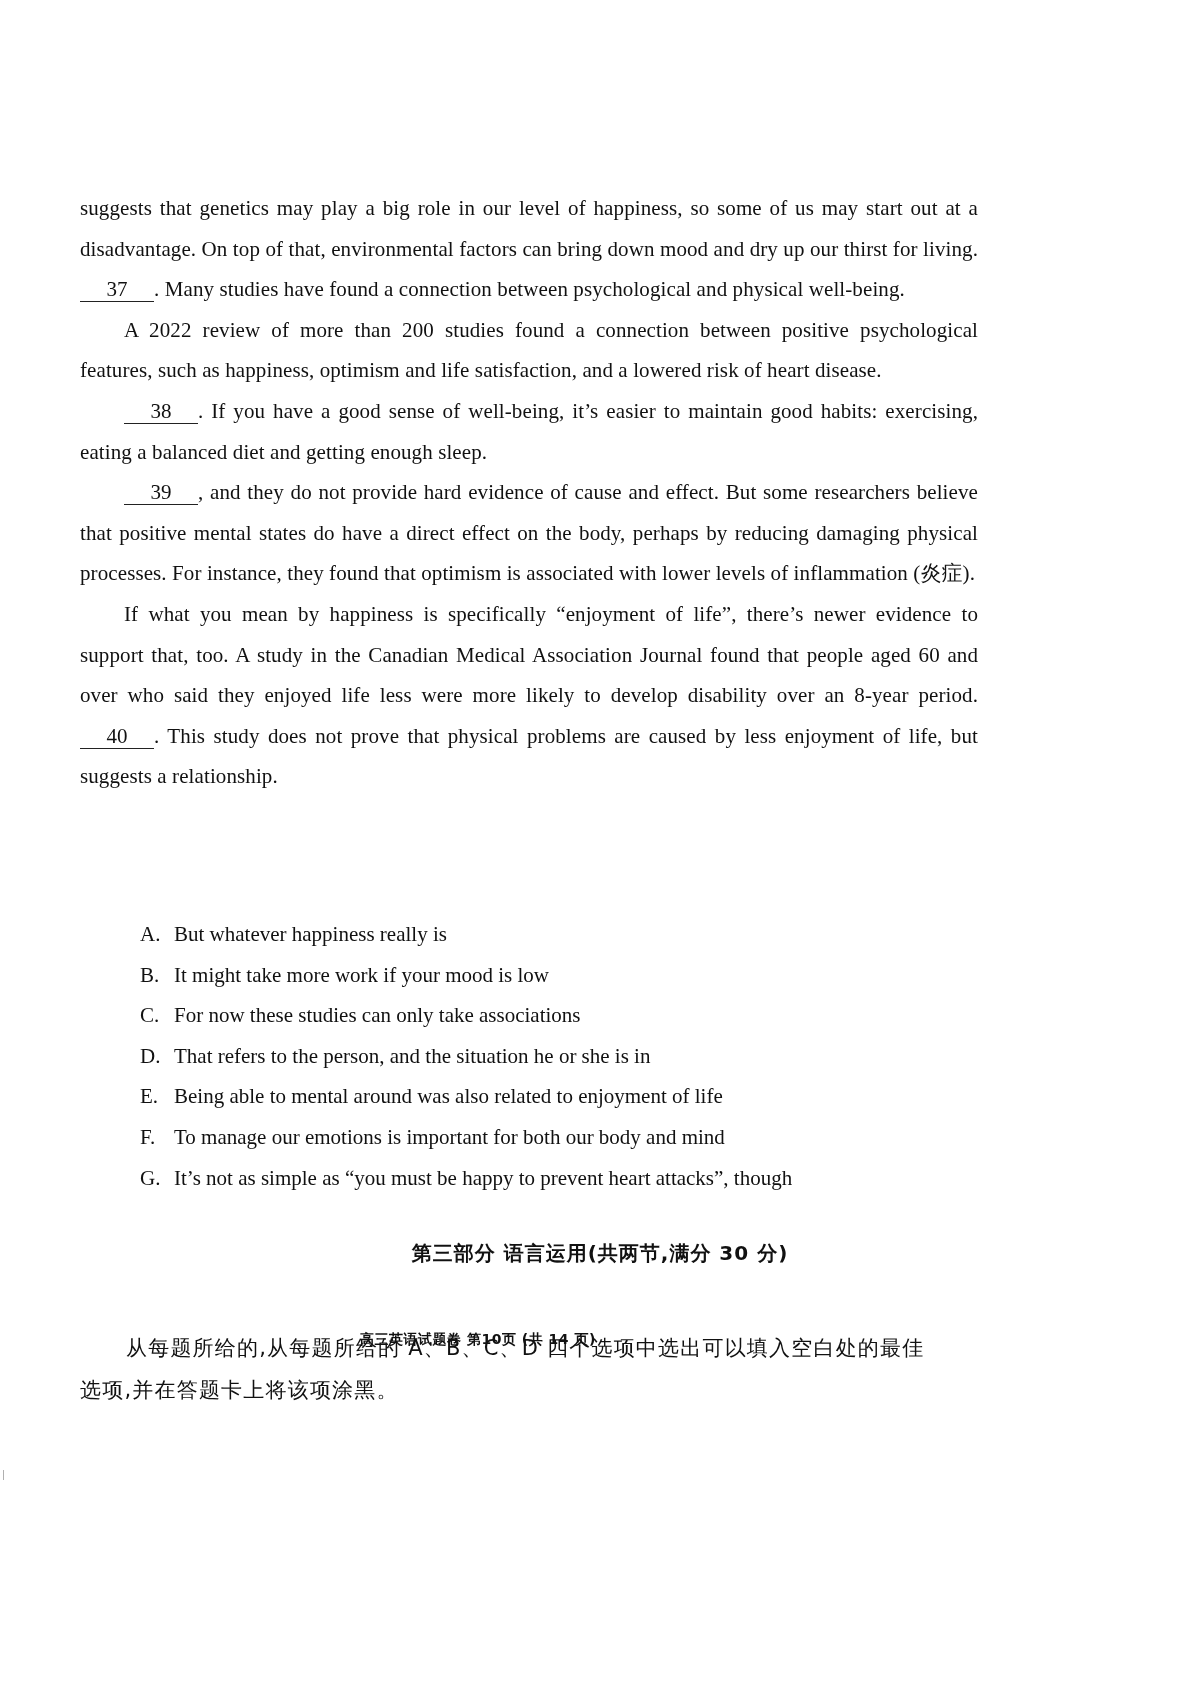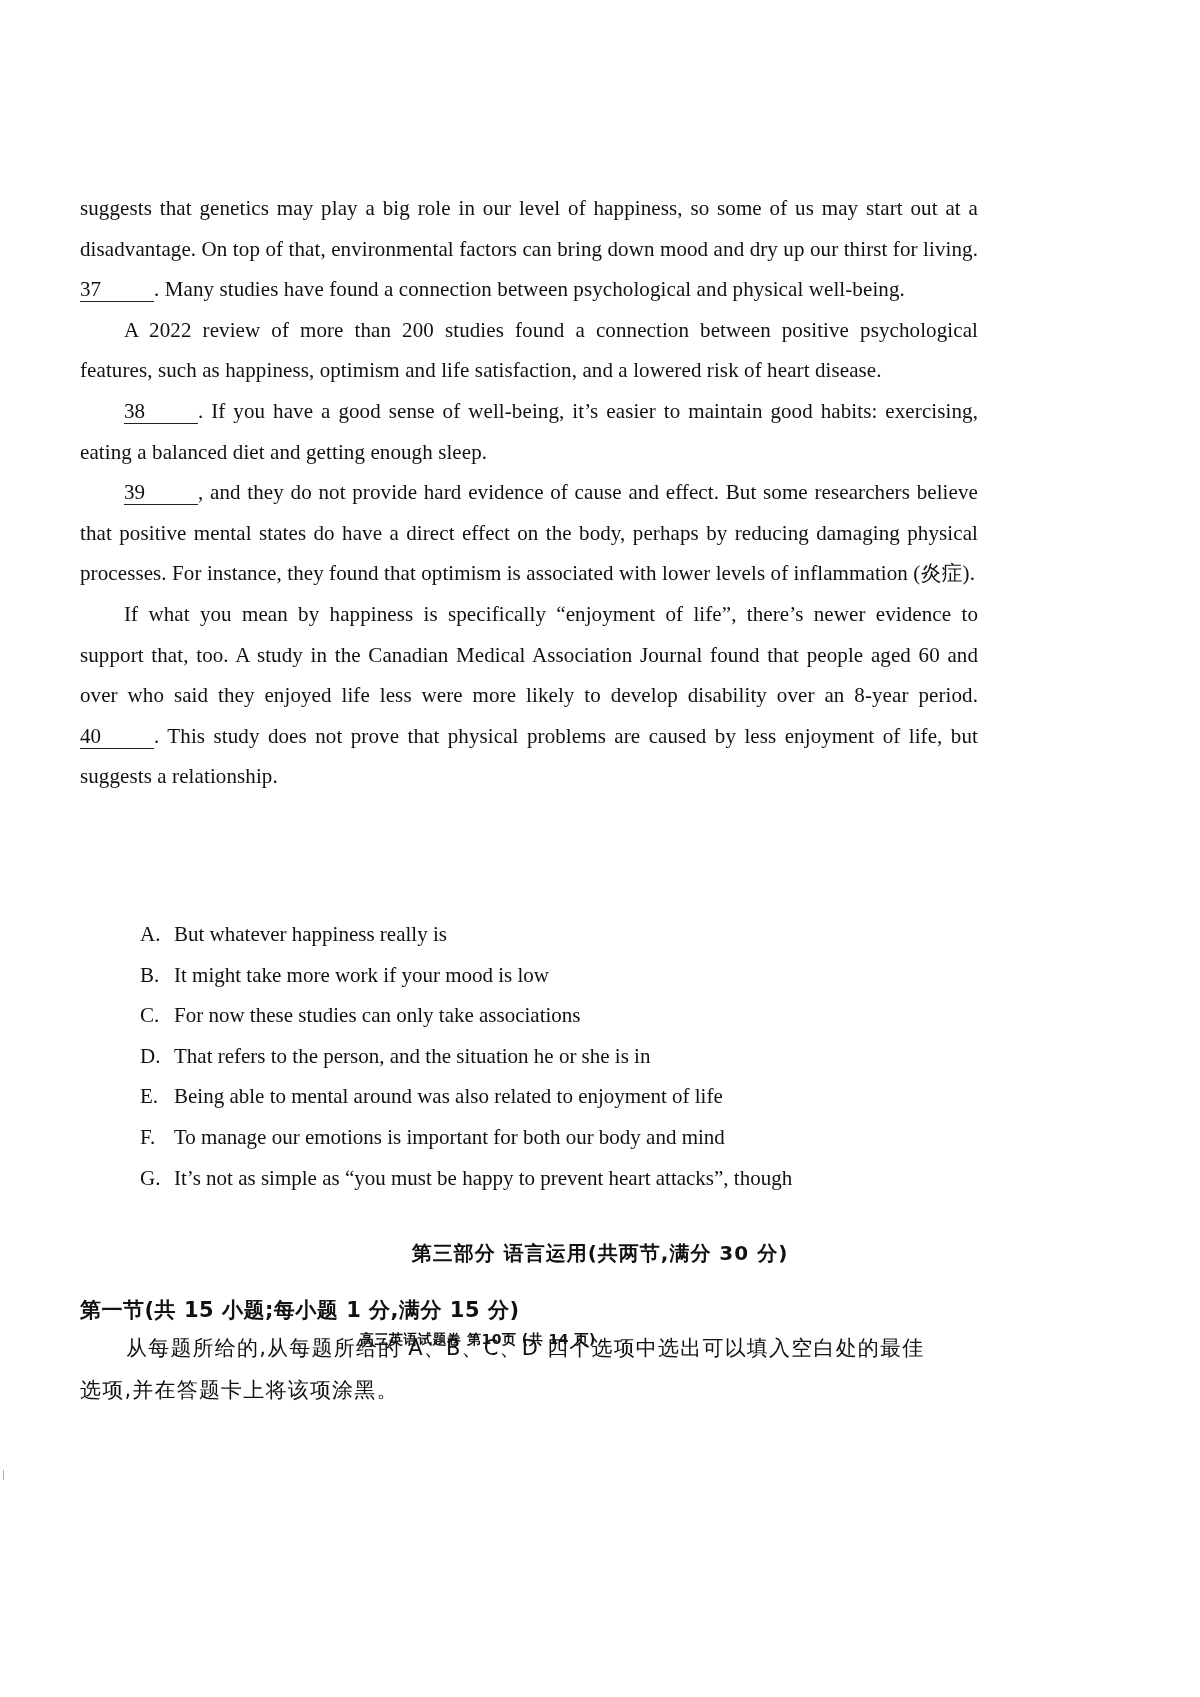--- a/index.html
+++ b/index.html
@@ -36,20 +36,21 @@
     .passage p {
       margin: 0;
     }
     .indent {
       text-indent: 44px;
     }
     .blank {
       display: inline-block;
       min-width: 74px;
       border-bottom: 1.5px solid #222;
+      text-align: center;
       line-height: 24px;
       text-indent: 0;
     }
     .ital {
     }
     .options {
       position: absolute;
       left: 140px;
       top: 914px;
       width: 800px;
@@ -165,21 +166,20 @@
       <span>To manage our emotions is important for both our body and mind</span>
     </div>
     <div class="option">
       <span class="letter">G.</span>
       <span>It’s not as simple as “you must be happy to prevent heart attacks”, though</span>
     </div>
   </div>
 
   <div class="part-title">第三部分 语言运用(共两节,满分 30 分)</div>
 
-  <div class="section-title">第一节(共 15 小题;每小题 1 分,满分 15 分)</div>
 
   <div class="instructions">
     <p>从每题所给的,从每题所给的 A、B、C、D 四个选项中选出可以填入空白处的最佳选项,并在答题卡上将该项涂黑。</p>
   </div>
 
   <div class="footer">高三英语试题卷 第10页 (共 14 页)</div>
 
   <div class="scan-mark"></div>
 </div>
 

